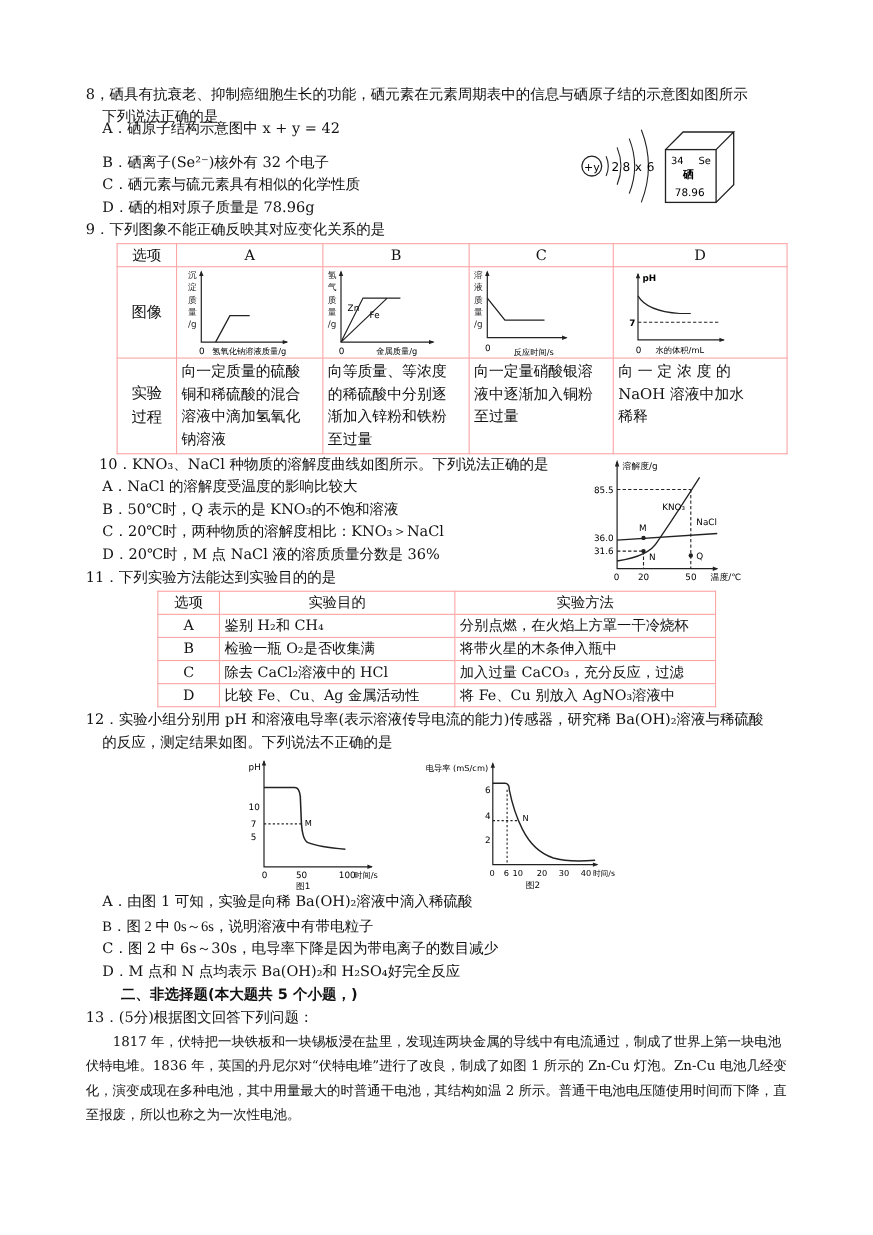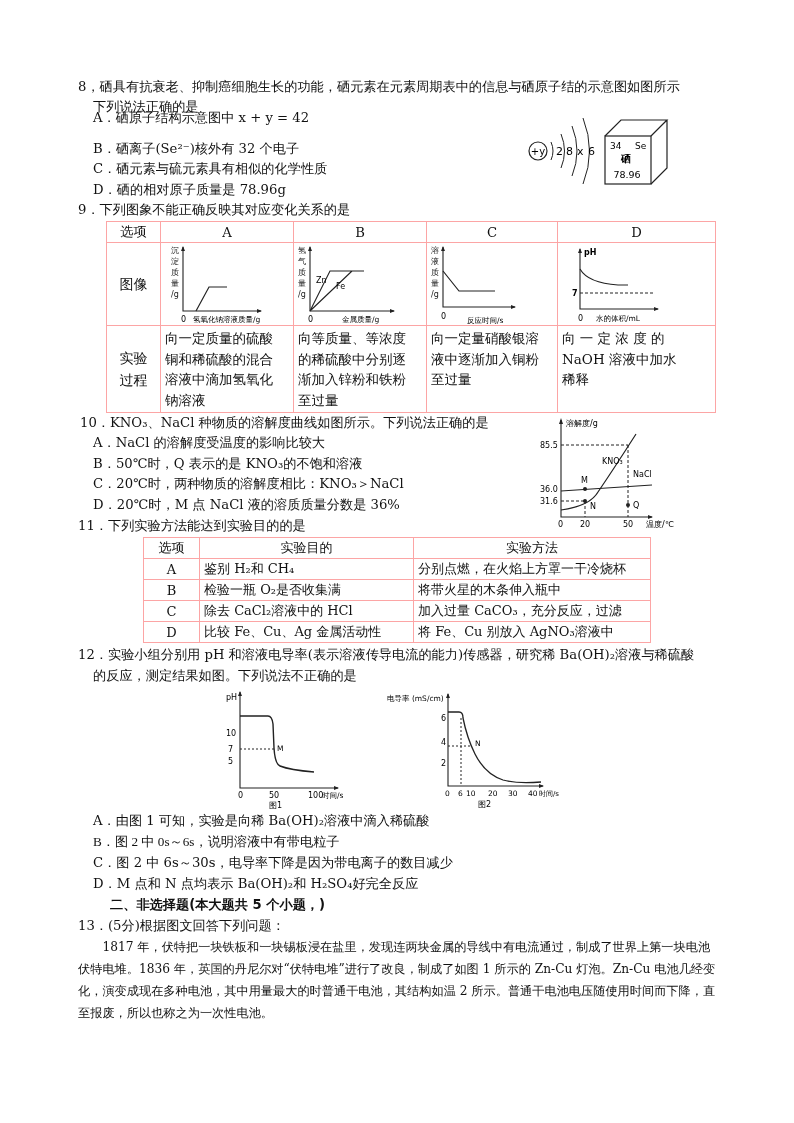--- a/index.html
+++ b/index.html
@@ -151,21 +151,21 @@
     </td>
     <td class="txt">
       <div>向 一 定 浓 度 的</div>
           <div>NaOH 溶液中加水</div>
           <div>稀释</div>
     </td>
   </tr>
 </tbody>
   </table>
 
-<div class="line" style="left:80px;top:414px;">10．KNO₃、NaCl 种物质的溶解度曲线如图所示。下列说法正确的是</div>
+<div class="line" style="left:90px;top:414px;">10．KNO₃、NaCl 种物质的溶解度曲线如图所示。下列说法正确的是</div>
 <div class="line opt" style="top:434px;">A．NaCl 的溶解度受温度的影响比较大</div>
 <div class="line opt" style="top:455px;">B．50℃时，Q 表示的是 KNO₃的不饱和溶液</div>
 <div class="line opt" style="top:475px;">C．20℃时，两种物质的溶解度相比：KNO₃＞NaCl</div>
 <div class="line opt" style="top:496px;">D．20℃时，M 点 NaCl 液的溶质质量分数是 36%</div>
 
 <svg class="abs" style="left:540px;top:412px;" width="140" height="118">
   <path d="M21,8 L21,105 L112,105" fill="none" stroke="#222" stroke-width="1.1"></path>
   <path d="M19,12 L21,6 L23,12 Z M108,103 L113,105 L108,107 Z" fill="#222"></path>
   <text x="26" y="14" font-size="8">溶解度/g</text>
   <text x="0" y="36" font-size="8">85.5</text>

